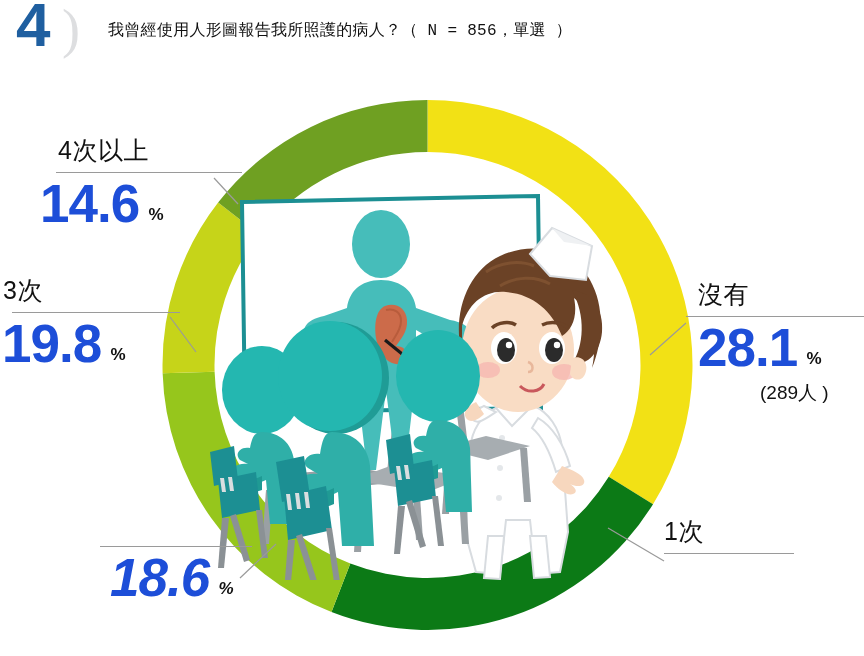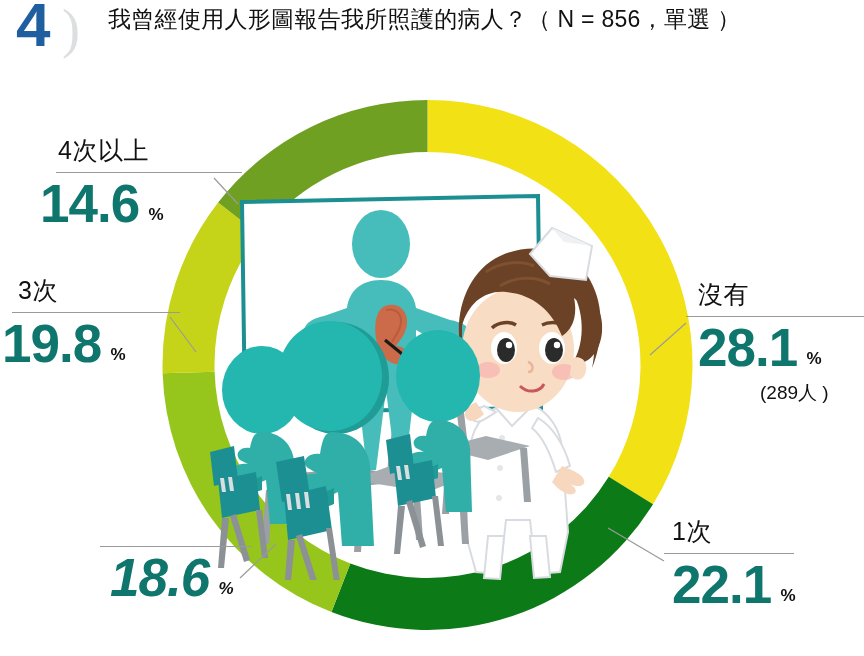--- a/index.html
+++ b/index.html
@@ -17,75 +17,76 @@
     position: absolute; left: 16px; top: -6px;
     font-size: 62px; font-weight: bold; color: #1F5FA0;
     letter-spacing: -1px; line-height: 1;
   }
   .q-paren {
     position: absolute; left: 62px; top: 2px;
     font-size: 54px; color: #DDDEE0; line-height: 1;
     font-family: "Liberation Serif", serif;
   }
   .q-text {
-    position: absolute; left: 108px; top: 4px;
-    font-size: 23px; color: #111; white-space: nowrap;
+    position: absolute; left: 108px; top: 20px;
+    font-size: 16px; color: #111; white-space: nowrap;
     letter-spacing: 0.3px;
+    font-family: Liberation Mono, monospace;
   }
 
   
   .donut-wrap { position: absolute; left: 155px; top: 100px; width: 545px; height: 530px; }
   .donut-svg { display: block; width: 545px; height: 530px; }
 
   
   .illus { position: absolute; left: 200px; top: 180px; width: 470px; height: 400px; }
   .illus svg { display: block; width: 470px; height: 400px; }
 
   
   .callout { position: absolute; }
   .cl-name {
     font-size: 25px; color: #111; white-space: nowrap;
     line-height: 1; letter-spacing: 0.5px;
   }
   .cl-rule { height: 1px; background: #9a9a9a; }
   .cl-val {
-    font-size: 53px; font-weight: bold; color: #0f766e;
+    font-size: 53px; font-weight: bold; color: #1d4ed8;
     line-height: 1; letter-spacing: -1px; display: inline-block;
   }
   .cl-pct {
     font-size: 17px; font-weight: bold; color: #111;
     display: inline-block; vertical-align: baseline;
     margin-left: 5px; position: relative; top: -2px;
   }
   .cl-sub { font-size: 19px; color: #111; white-space: nowrap; margin-top: 6px; }
 
   
   #c-4plus { left: 28px; top: 138px; width: 216px; }
   #c-4plus .cl-name { margin-left: 30px; }
   #c-4plus .cl-rule { width: 186px; margin: 9px 0 4px 28px; }
   #c-4plus .cl-valrow { margin-left: 12px; }
 
   #c-3 { left: 2px; top: 278px; width: 216px; }
-  #c-3 .cl-name { margin-left: 16px; }
+  #c-3 .cl-name { margin-left: 1px; }
   #c-3 .cl-rule { width: 168px; margin: 9px 0 4px 10px; }
   #c-3 .cl-valrow { margin-left: 0px; }
 
   #c-2 { left: 92px; top: 537px; width: 236px; }
   #c-2 .cl-name { margin-left: 14px; }
   #c-2 .cl-rule { width: 152px; margin: 9px 0 4px 8px; }
   #c-2 .cl-valrow { margin-left: 18px; font-style: italic; }
 
   #c-none { left: 676px; top: 282px; width: 190px; }
   #c-none .cl-name { margin-left: 22px; }
   #c-none .cl-rule { width: 178px; margin: 9px 0 4px 10px; }
   #c-none .cl-valrow { margin-left: 22px; }
   #c-none .cl-sub { margin-left: 84px; }
 
   #c-1 { left: 664px; top: 519px; width: 200px; }
-  #c-1 .cl-name { margin-left: 8px; }
+  #c-1 .cl-name { }
   #c-1 .cl-rule { width: 130px; margin: 9px 0 4px 0px; }
   #c-1 .cl-valrow { margin-left: 8px; }
 
   
   .leaders { position: absolute; left: 0; top: 0; width: 864px; height: 656px; pointer-events: none; }
 </style>
 </head>
 <body>
 
 <div id="page">
@@ -313,19 +314,15 @@
     <div class="cl-valrow">
       <span class="cl-val">28.1</span>
       <span class="cl-pct">%</span>
     </div>
     <div class="cl-sub">(289人 )</div>
   </div>
 
   <div class="callout" id="c-1">
     <div class="cl-name">1次</div>
     <div class="cl-rule"></div>
-    <div class="cl-valrow">
-      <span class="cl-val">22.1</span>
-      <span class="cl-pct">%</span>
-    </div>
   </div>
 
 </div>
 
 </body></html>

